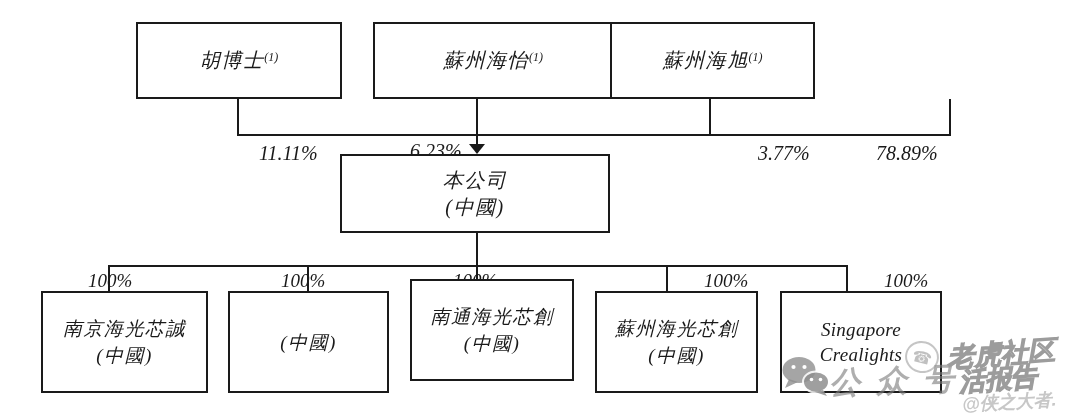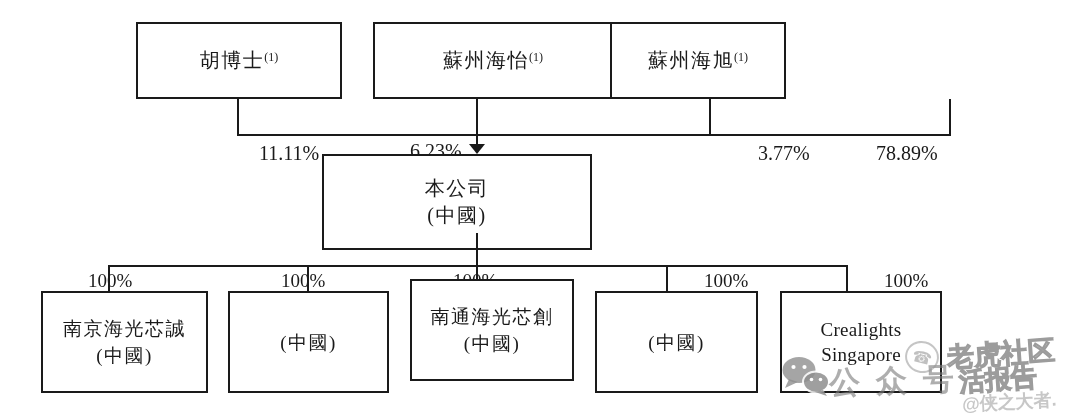--- a/index.html
+++ b/index.html
@@ -1,18 +1,18 @@
 <!DOCTYPE html>
 <html><head>
 <meta charset="utf-8">
 <style>
   html,body{margin:0;padding:0;background:#fff;}
   .canvas{
     position:relative;width:1080px;height:418px;background:#ffffff;overflow:hidden;
-    font-family:"Liberation Serif","DejaVu Serif",serif;color:#1a1a1a;
+    font-family:"Liberation Serif","DejaVu Serif",serif;color:#1a1a1a;font-style:italic;
   }
   .box{
     position:absolute;background:#fff;border:2px solid #1a1a1a;box-sizing:border-box;
     display:flex;flex-direction:column;align-items:center;justify-content:center;text-align:center;
   }
   .ln{font-size:20px;line-height:27px;letter-spacing:1.5px;white-space:nowrap;}
   .ln-en{font-size:19px;line-height:25px;letter-spacing:0.3px;white-space:nowrap;}
   .ln sup, .ln-sup{font-size:12px;letter-spacing:0;vertical-align:6px;line-height:0;}
   .hline{position:absolute;height:2px;background:#1a1a1a;}
   .vline{position:absolute;width:2px;background:#1a1a1a;}
@@ -45,38 +45,38 @@
 <body>
 
 <div class="canvas">
 
   <div class="box" style="left:136px;top:22px;width:206px;height:77px">
     <div class="ln"><span>胡博士</span><sup>(1)</sup></div>
   </div>
   <div class="box" style="left:373px;top:22px;width:240px;height:77px">
     <div class="ln"><span>蘇州海怡</span><sup>(1)</sup></div>
   </div>
-  <div class="box" style="left:610px;top:22px;width:176px;height:77px">
+  <div class="box" style="left:610px;top:22px;width:205px;height:77px">
     <div class="ln"><span>蘇州海旭</span><sup>(1)</sup></div>
   </div>
 
   <span class="pct" style="left:259px;top:106px">11.11%</span>
   <span class="pct" style="left:410px;top:104px">6.23%</span>
   <span class="pct" style="left:758px;top:106px">3.77%</span>
   <span class="pct" style="left:876px;top:106px">78.89%</span>
 
   <div class="vline" style="left:237px;top:99px;height:37px"></div>
   <div class="vline" style="left:476px;top:99px;height:37px"></div>
   <div class="vline" style="left:709px;top:99px;height:37px"></div>
   <div class="vline" style="left:949px;top:99px;height:37px"></div>
   <div class="hline" style="left:237px;top:134px;width:714px"></div>
   <div class="vline" style="left:476px;top:134px;height:13px"></div>
   <div class="arrowhead" style="left:469px;top:144px"></div>
 
-  <div class="box" style="left:322px;top:154px;width:270px;height:96px">
+  <div class="box" style="left:340px;top:154px;width:270px;height:79px">
     <div class="ln">本公司</div>
     <div class="ln">(中國)</div>
   </div>
 
   <div class="vline" style="left:476px;top:233px;height:34px"></div>
   <div class="hline" style="left:108px;top:265px;width:740px"></div>
   <div class="vline" style="left:108px;top:265px;height:26px"></div>
   <div class="vline" style="left:307px;top:265px;height:26px"></div>
   <div class="vline" style="left:476px;top:265px;height:26px"></div>
   <div class="vline" style="left:666px;top:265px;height:26px"></div>
@@ -93,25 +93,26 @@
     <div class="ln" style="font-size:19px">(中國)</div>
   </div>
   <div class="box" style="left:228px;top:291px;width:161px;height:102px">
     <div class="ln" style="font-size:19px">(中國)</div>
   </div>
   <div class="box" style="left:410px;top:279px;width:164px;height:102px">
     <div class="ln" style="font-size:19px">南通海光芯創</div>
     <div class="ln" style="font-size:19px">(中國)</div>
   </div>
   <div class="box" style="left:595px;top:291px;width:163px;height:102px">
+    <div class="ln" style="font-size:19px">蘇州海光芯創</div>
     <div class="ln" style="font-size:19px">(中國)</div>
   </div>
   <div class="box" style="left:780px;top:291px;width:162px;height:102px">
+    <div class="ln-en">Singapore</div>
     <div class="ln-en">Crealights</div>
-    <div class="ln-en">Singapore</div>
   </div>
 
   <svg class="wm" style="left:781px;top:356px" width="50" height="40" viewBox="0 0 50 40">
     <ellipse cx="18" cy="14" rx="16.5" ry="13" fill="#8f8f8f" opacity="0.8"></ellipse>
     <polygon points="8,23 4,32 17,26" fill="#8f8f8f" opacity="0.8"></polygon>
     <circle cx="12.5" cy="11" r="2.1" fill="#fff"></circle>
     <circle cx="23.5" cy="11" r="2.1" fill="#fff"></circle>
     <ellipse cx="35" cy="26" rx="13" ry="10.5" fill="#8f8f8f" stroke="#ffffff" stroke-width="2" opacity="0.85"></ellipse>
     <polygon points="42,34 46,40 34,36" fill="#8f8f8f" opacity="0.85"></polygon>
     <circle cx="30.5" cy="23.5" r="1.8" fill="#fff"></circle>

